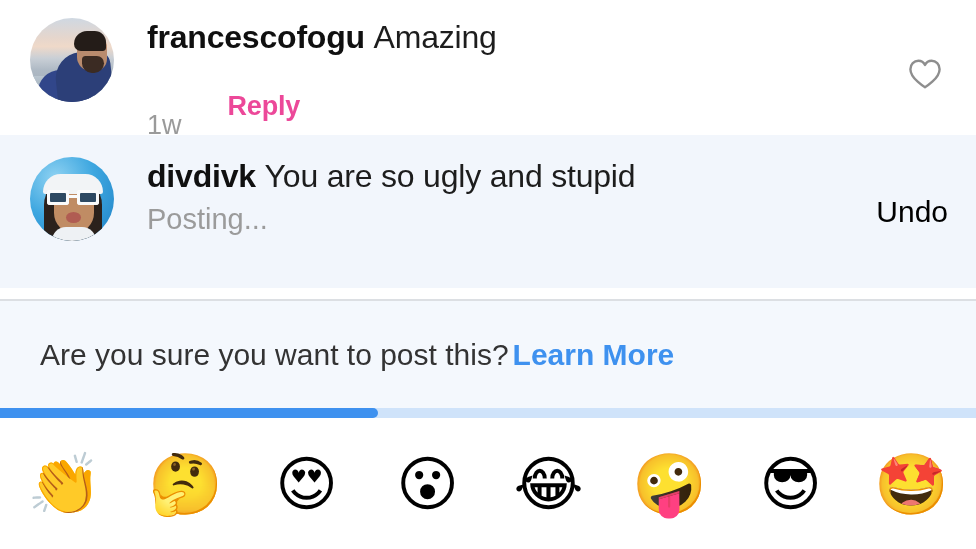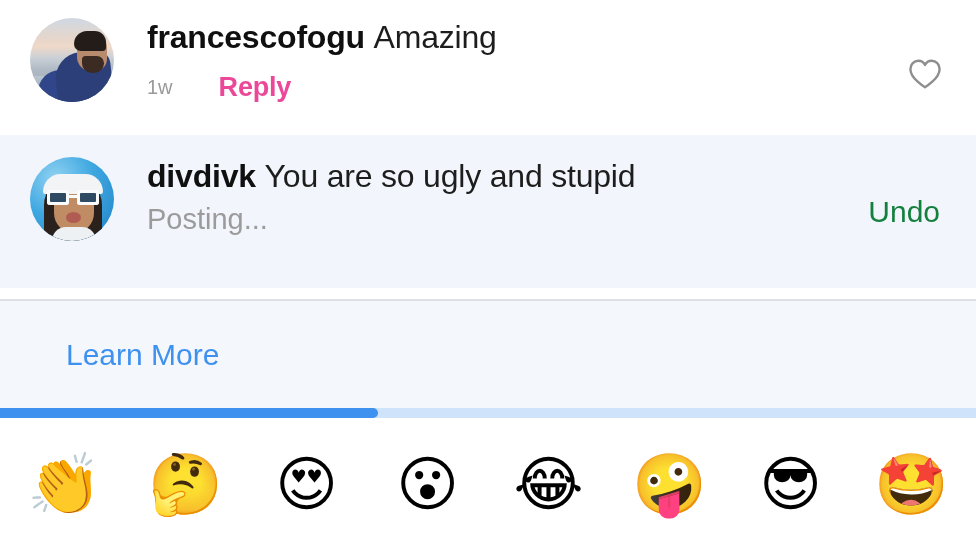--- a/index.html
+++ b/index.html
@@ -228,24 +228,25 @@
     font-weight: 400;
     color: #1d1d1d;
   }
 
   .meta-row {
     margin-top: 16px;
     display: flex;
     align-items: center;
   }
   .meta-time {
-    font-size: 20px;
+    font-size: 27px;
     line-height: 31px;
     color: #9a9a9a;
     font-weight: 400;
+    margin-top: 38px;
   }
   .meta-reply {
     font-size: 27px;
     line-height: 31px;
     color: #ec4899;
     font-weight: 700;
     margin-left: 46px;
     letter-spacing: -0.2px;
   }
 
@@ -265,24 +266,23 @@
     margin-top: 40px;
     margin-right: 6px;
   }
   .like-icon svg { display: block; }
 
   
   .undo-btn {
     flex: 0 0 auto;
     font-size: 30px;
     line-height: 34px;
-    color: #15803d;
+    color: #000000;
     font-weight: 400;
     margin-top: 38px;
-    margin-right: 8px;
     white-space: nowrap;
     background: none;
     border: none;
     padding: 0;
     font-family: inherit;
     cursor: pointer;
   }
 
   
   .divider {
@@ -311,22 +311,22 @@
     font-size: 30px;
     line-height: 35px;
     color: #333333;
     font-weight: 400;
     white-space: nowrap;
   }
   .warning-link {
     font-size: 30px;
     line-height: 35px;
     color: #3e91ef;
-    font-weight: 400;
-    margin-left: 26px;
+    font-weight: 700;
+    margin-left: 4px;
     text-decoration: none;
     white-space: nowrap;
     cursor: pointer;
   }
 
   
   .progress-track {
     position: absolute;
     left: 0;
     top: 408px;
@@ -428,20 +428,21 @@
       </div>
       <div class="status-text">Posting...</div>
     </div>
 
     <button class="undo-btn">Undo</button>
   </div>
 
   <div class="divider"></div>
 
   <div class="warning-banner">
+    <span class="warning-text">Are you sure you want to post this?</span>
     <a class="warning-link" href="#">Learn More</a>
   </div>
 
   <div class="progress-track">
     <div class="progress-fill" style="width: 38.7%;"></div>
   </div>
 
   <div class="emoji-bar">
     <button class="emoji-btn">👏</button>
     <button class="emoji-btn">🤔</button>

